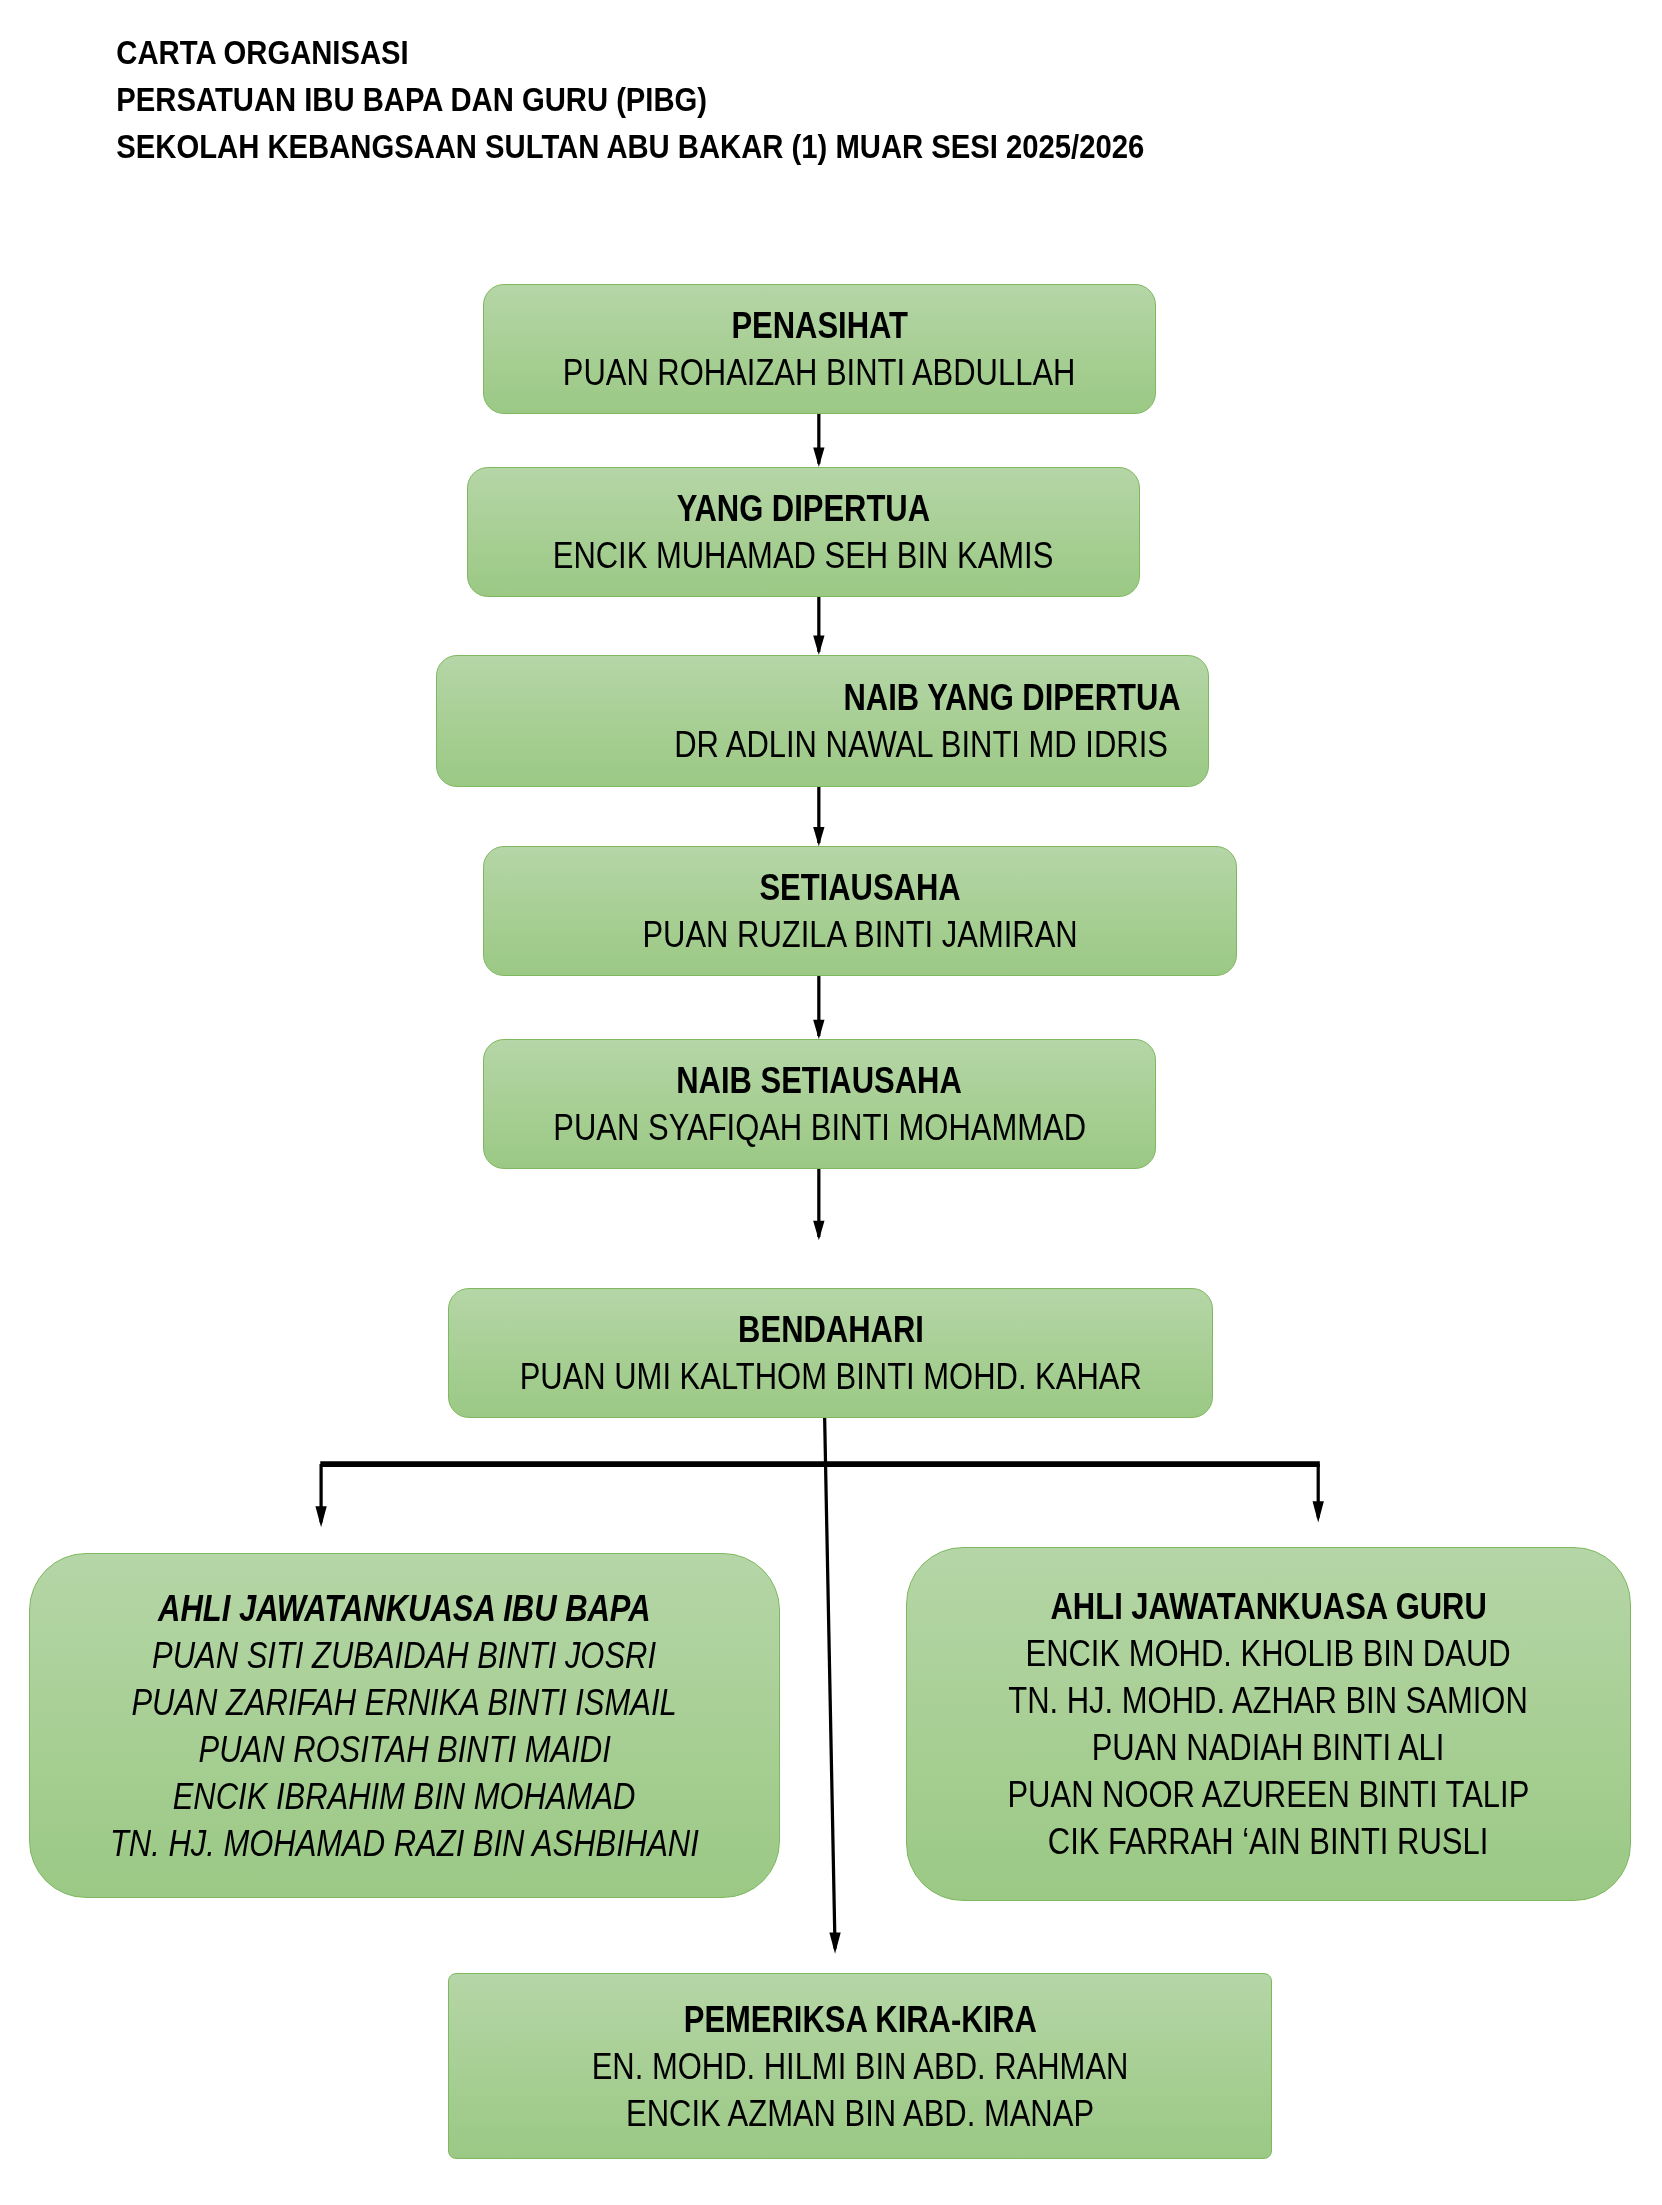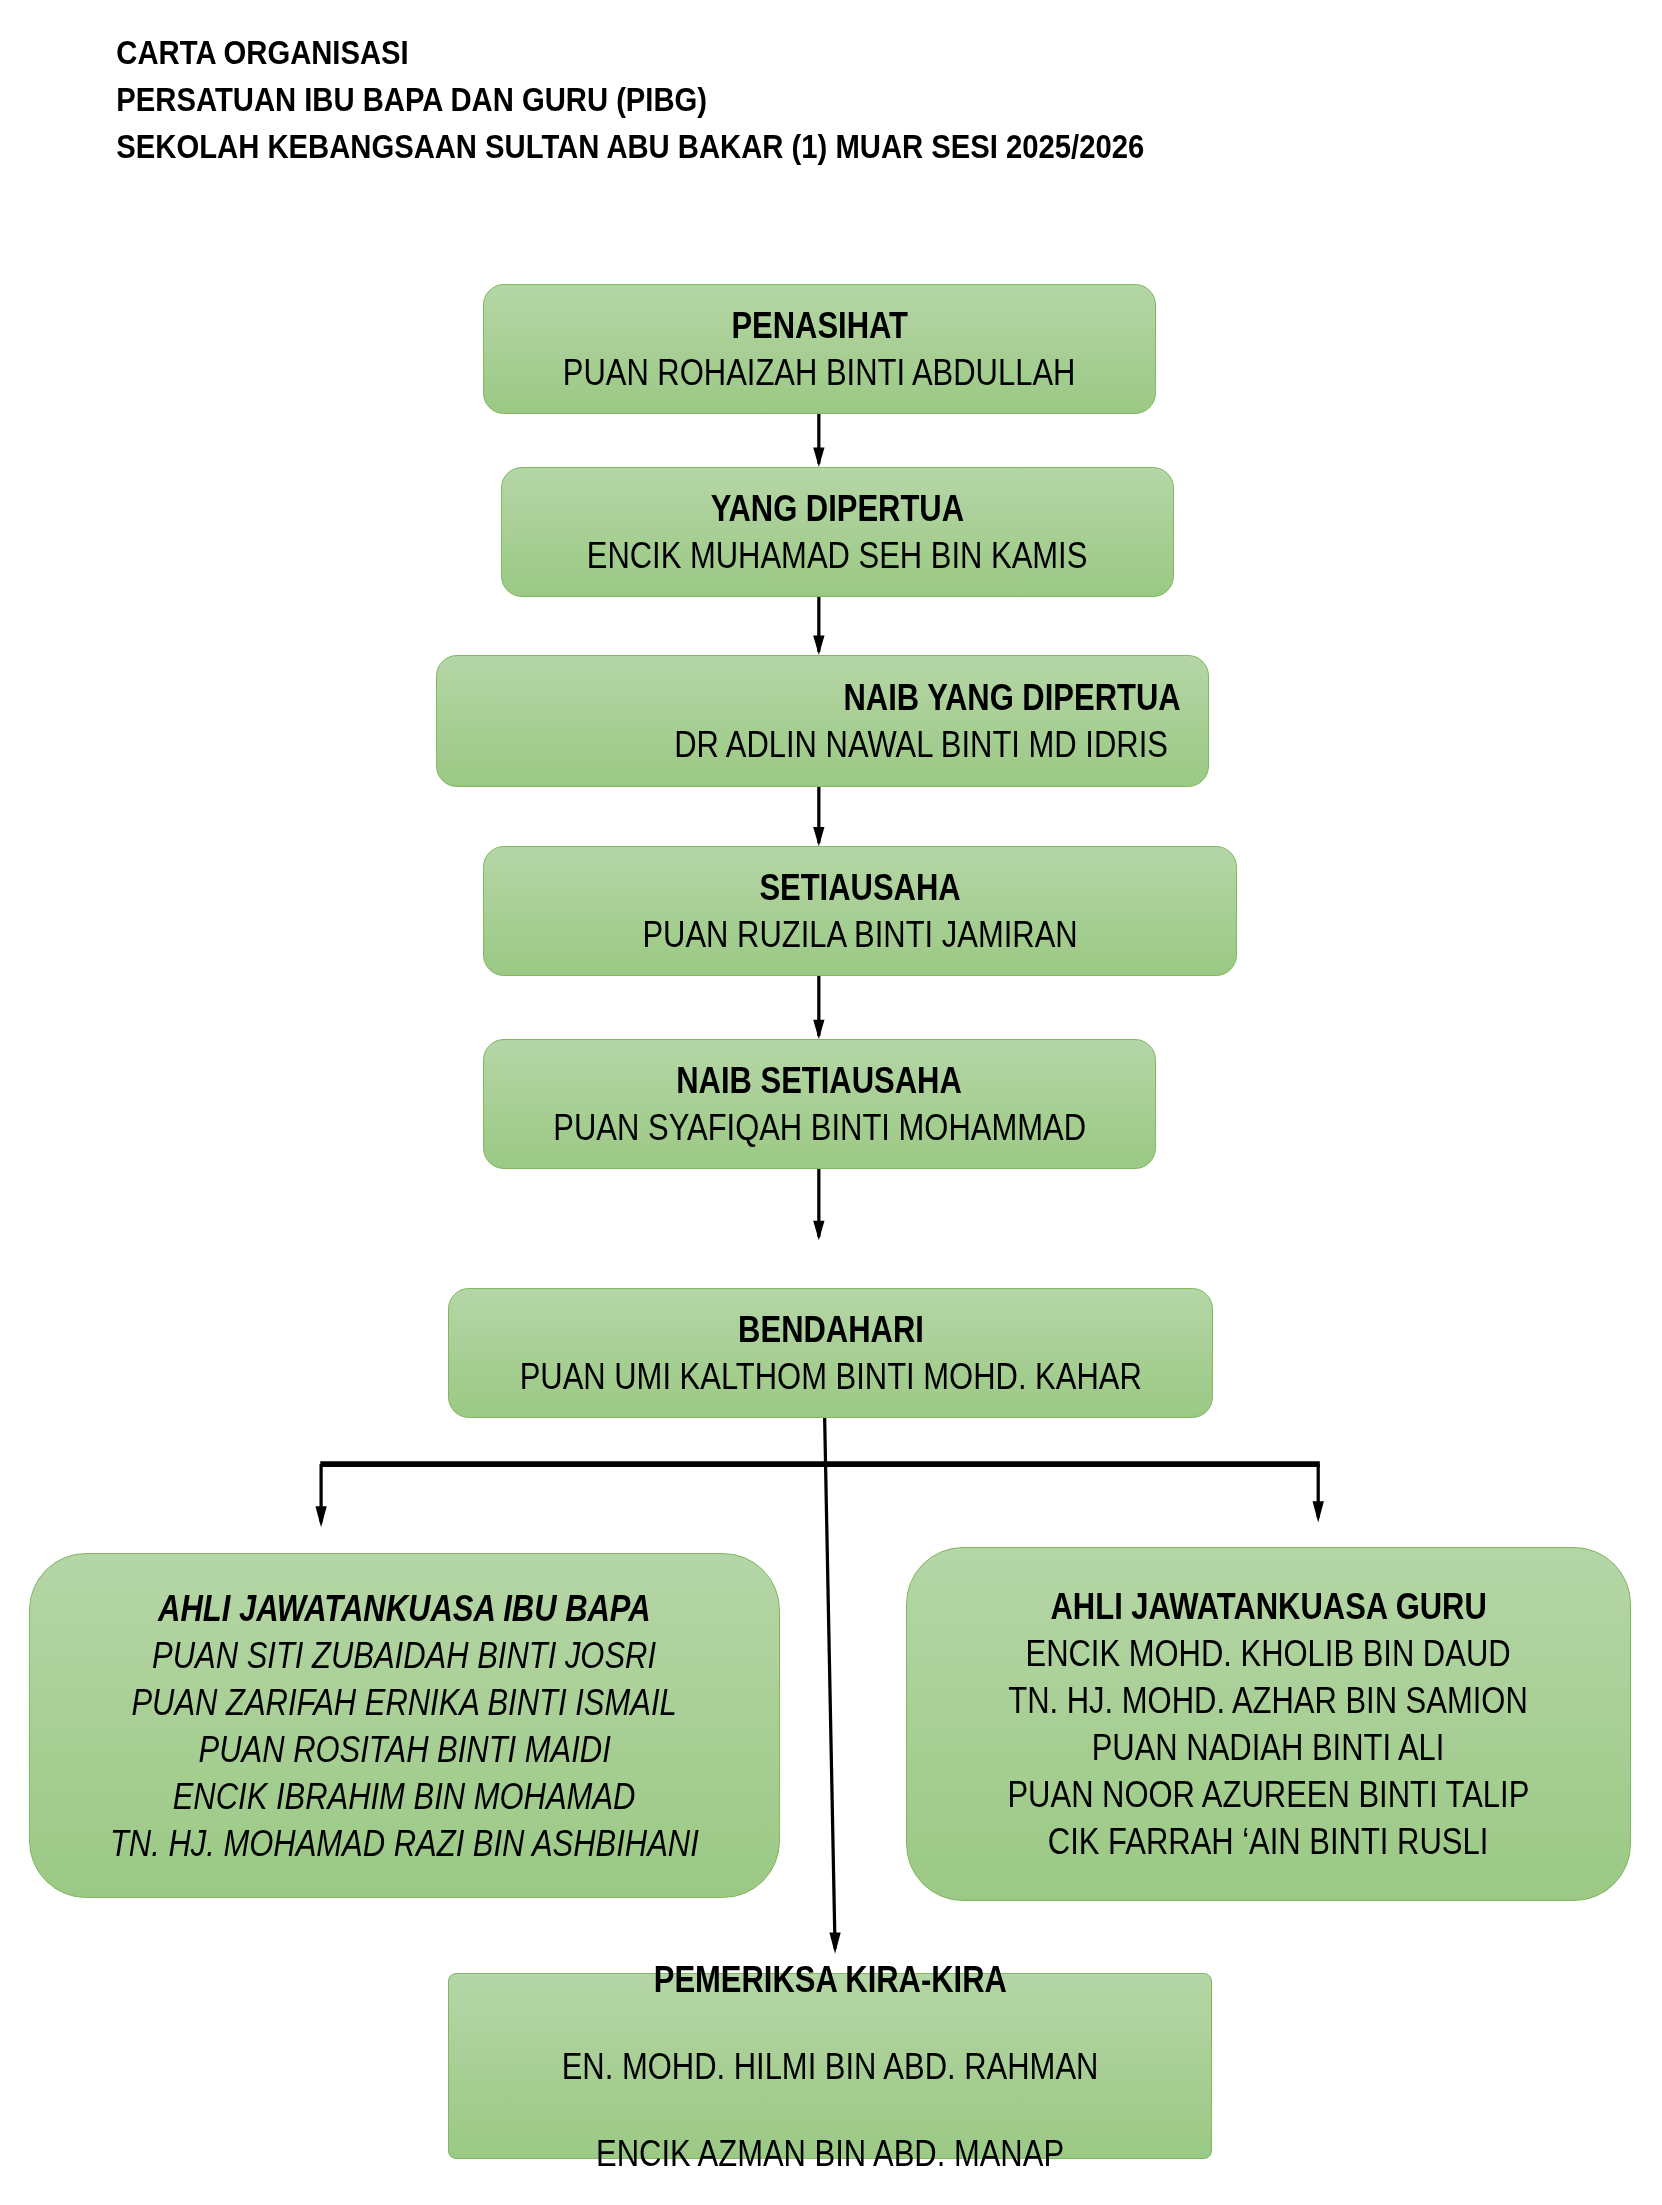--- a/index.html
+++ b/index.html
@@ -53,21 +53,21 @@
     <line x1="1626" y1="1806" x2="1626" y2="1872"></line>
     <path d="M1619,1852 L1633,1852 L1626,1878 Z" fill="#000" stroke="none"></path>
   </g>
 </svg>
 
 <div class="box" style="left:483px; top:284px; width:673px; height:130px;">
   <div class="role">PENASIHAT</div>
   <div class="name">PUAN ROHAIZAH BINTI ABDULLAH</div>
 </div>
 
-<div class="box" style="left:501px; top:467px; width:673px; height:130px;">
+<div class="box" style="left:467px; top:467px; width:673px; height:130px;">
   <div class="role">YANG DIPERTUA</div>
   <div class="name">ENCIK MUHAMAD SEH BIN KAMIS</div>
 </div>
 
 <div class="box" style="left:436px; top:655px; width:773px; height:132px;align-items:flex-end;">
   <div class="role">NAIB YANG DIPERTUA</div>
   <div class="name">DR ADLIN NAWAL BINTI MD IDRIS</div>
 </div>
 
 <div class="box" style="left:483px; top:846px; width:754px; height:130px;text-align:right;">
@@ -96,18 +96,18 @@
 
 <div class="box big" style="left:906px; top:1547px; width:725px; height:354px;">
   <div class="role">AHLI JAWATANKUASA GURU</div>
   <div class="name">ENCIK MOHD. KHOLIB BIN DAUD</div>
   <div class="name">TN. HJ. MOHD. AZHAR BIN SAMION</div>
   <div class="name">PUAN NADIAH BINTI ALI</div>
   <div class="name">PUAN NOOR AZUREEN BINTI TALIP</div>
   <div class="name">CIK FARRAH ‘AIN BINTI RUSLI</div>
 </div>
 
-<div class="box" style="left:448px; top:1973px; width:764px; height:186px; border-radius:8px;gap:40px;">
+<div class="box" style="left:448px; top:1973px; width:824px; height:186px; border-radius:8px;">
   <div class="role">PEMERIKSA KIRA-KIRA</div>
   <div class="name">EN. MOHD. HILMI BIN ABD. RAHMAN</div>
   <div class="name">ENCIK AZMAN BIN ABD. MANAP</div>
 </div>
 
 
 </body></html>

